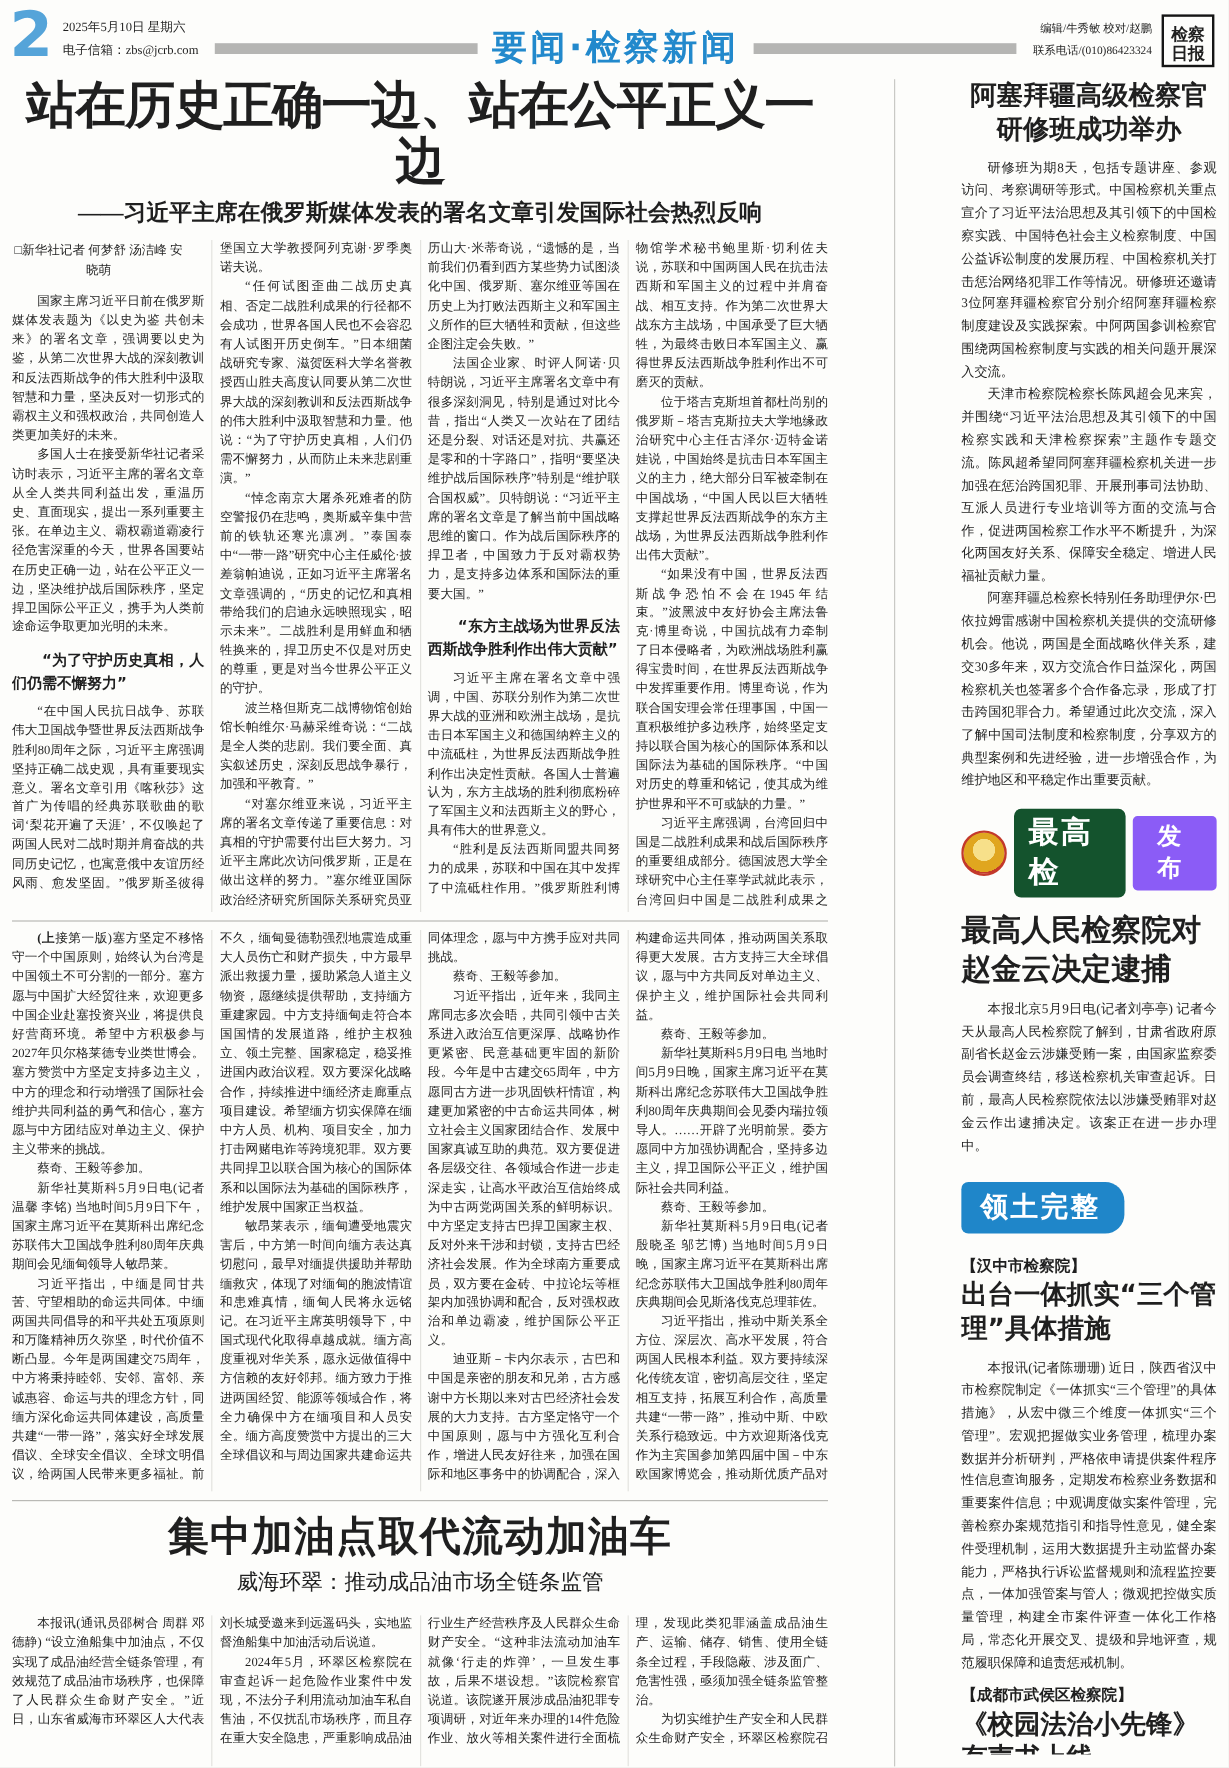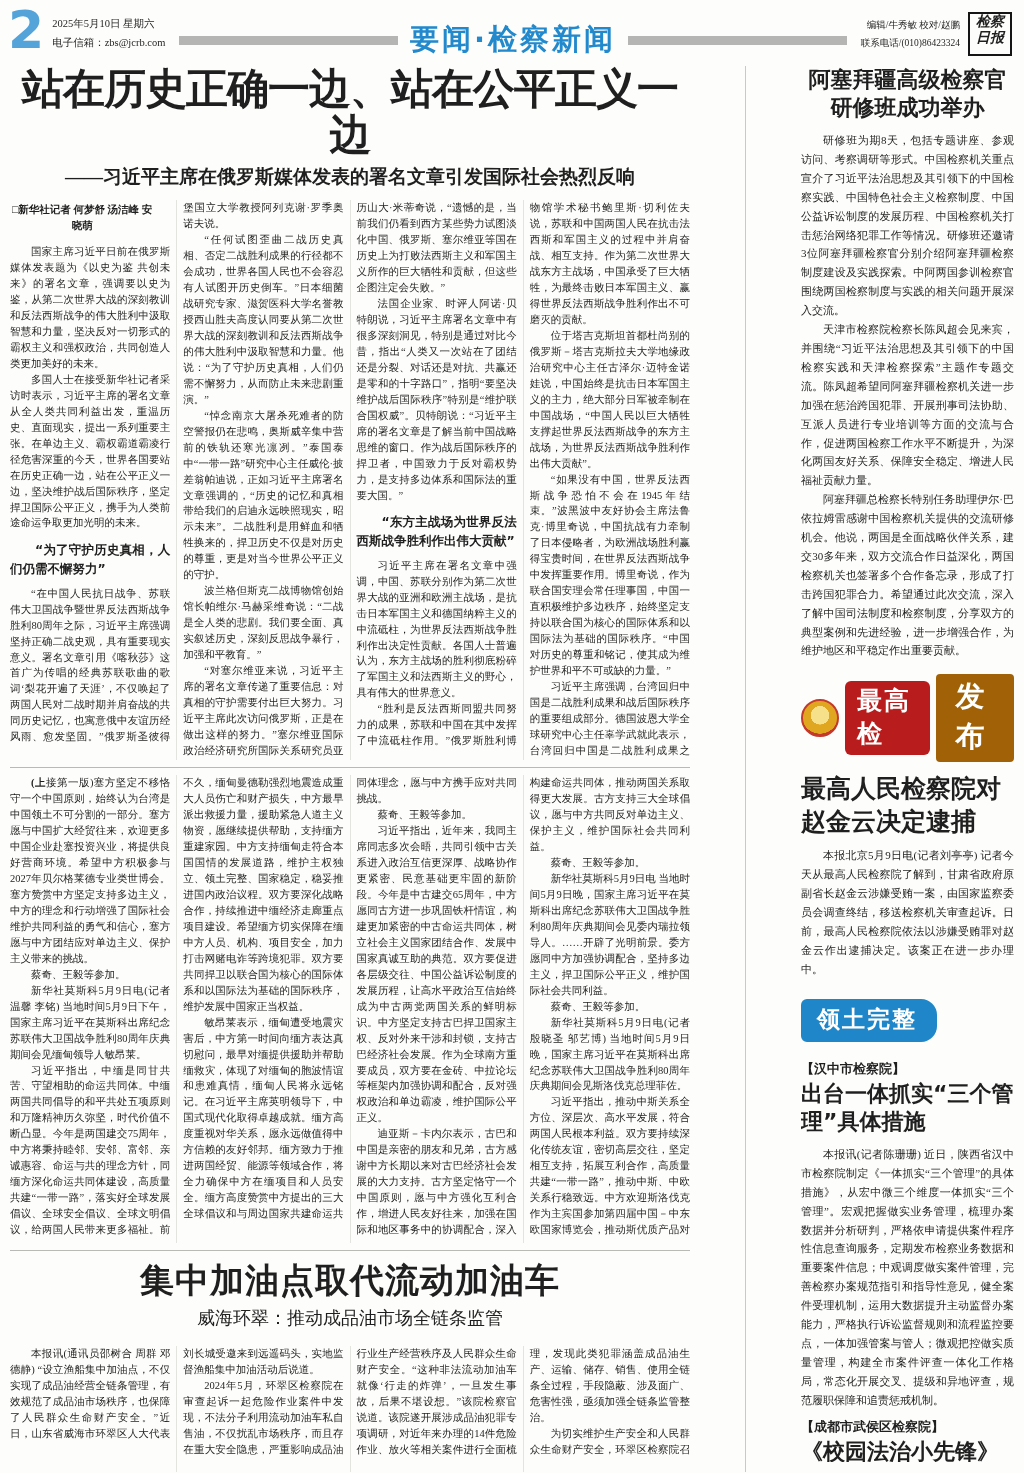--- a/index.html
+++ b/index.html
@@ -9,21 +9,21 @@
   .hdr{display:flex;align-items:flex-start;padding:6px 12px 0 8px;height:56px;}
   .pgnum{font-family:"DejaVu Sans","Liberation Sans",sans-serif;font-size:52px;font-weight:bold;
          color:#55a4d9;line-height:0.95;}
   .dateblock{font-size:10.5px;line-height:1.8;margin:9px 0 0 8px;white-space:nowrap;}
   .ctitle{flex:1;display:flex;align-items:center;gap:12px;margin:14px 14px 0 14px;min-width:0;}
   .cbar{flex:1;height:9px;background:#b5b5b3;}
   .ctext{font-family:"DejaVu Sans","Liberation Sans",sans-serif;font-size:29px;font-weight:900;
          color:#2289cc;letter-spacing:3px;white-space:nowrap;}
   .rinfo{font-size:9.5px;text-align:right;line-height:1.9;margin-top:10px;white-space:nowrap;}
   .mast{width:40px;height:40px;border:2px solid #151515;margin:6px 0 0 8px;display:flex;
-        align-items:flex-start;justify-content:center;font-style:italic;}
+        align-items:flex-end;justify-content:center;}
   .mast span{display:block;width:2.1em;font-size:14px;font-weight:bold;line-height:1.15;
         word-break:break-all;text-align:center;}
   
   .content{display:flex;padding:0 10px;align-items:stretch;gap:46px;}
   .left{width:680px;}
   .vrule{width:1px;background:#c9c9c5;margin:4px 9px 0 9px;}
   .rightcol{flex:1;height:1400px;overflow:hidden;min-width:0;}
   
   .mainhl{font-size:42px;font-weight:900;text-align:center;letter-spacing:-1px;
           line-height:1.1;margin:4px 0 6px 0;}
@@ -31,39 +31,39 @@
   
   .colbody{column-gap:13px;column-fill:auto;column-rule:1px solid #e3e3df;
            font-size:10.5px;line-height:1.52;text-align:justify;overflow:hidden;}
   .cols4{column-count:4;}
   .main-body{height:560px;}
   .cont-body{height:468px;}
   .bottom-body{height:126px;}
   .para{margin:0;text-indent:2em;}
   .para.t-h{font-weight:900;font-size:12.5px;line-height:1.45;text-indent:2em;
             margin:10px 0 8px 0;font-family:"DejaVu Sans","Liberation Sans",sans-serif;}
-  .para.t-byline{text-indent:0;text-align:center;font-weight:bold;margin:2px 16px 10px 0;}
+  .para.t-byline{text-indent:0;text-align:center;font-weight:normal;margin:2px 16px 10px 0;}
   .para.t-lead::first-letter{font-weight:bold;}
   .hrule{border:none;border-top:1px solid #b9b9b5;margin:7px 0;}
   
   .bothl{font-size:34px;font-weight:900;text-align:center;letter-spacing:1px;margin:6px 0 2px 0;}
   .botsub{font-size:18px;text-align:center;margin:0 0 16px 0;}
   
   .rc-art{margin-bottom:8px;}
   .rc-hl1{font-size:22px;font-weight:900;text-align:center;margin:4px 0 10px 0;line-height:1.25;}
   .rc-body{font-size:11px;line-height:1.72;text-align:justify;}
   .rc-body .para{text-indent:2em;}
   .badge-row{display:flex;align-items:center;gap:6px;margin:14px 0 10px 0;}
   .emblem{width:34px;height:34px;border-radius:50%;
           background:radial-gradient(circle at 50% 42%,#f7e08a 0 35%,#e0a61f 36% 70%,#c3392b 71% 100%);
           border:2px solid #c3392b;flex:0 0 auto;}
-  .badge-red{background:#b91c1c;color:#fff;font-family:"DejaVu Sans","Liberation Sans",sans-serif;
+  .badge-red{background:#14532d;color:#fff;font-family:"DejaVu Sans","Liberation Sans",sans-serif;
              font-size:25px;font-weight:900;padding:3px 12px 5px 12px;border-radius:6px;letter-spacing:2px;}
-  .badge-blue{background:#a16207;color:#fff;font-family:"DejaVu Sans","Liberation Sans",sans-serif;
-              font-size:29px;font-weight:900;padding:3px 12px 5px 20px;border-radius:4px;letter-spacing:2px;}
+  .badge-blue{background:#8b5cf6;color:#fff;font-family:"DejaVu Sans","Liberation Sans",sans-serif;
+              font-size:20px;font-weight:900;padding:3px 12px 5px 20px;border-radius:4px;letter-spacing:2px;}
   .rc-hl2{font-size:25px;font-weight:900;text-align:left;margin:2px 0 8px 0;}
   .badge-dongtai{display:inline-block;background:#1f86c9;color:#fff;font-size:23px;font-weight:900;
                  font-family:"DejaVu Sans","Liberation Sans",sans-serif;padding:5px 20px 7px 16px;
                  border-radius:6px 16px 16px 6px;margin:12px 0 10px 0;letter-spacing:2px;}
   .bracket{font-size:13px;font-weight:bold;font-family:"DejaVu Sans","Liberation Sans",sans-serif;margin:8px 0 2px 0;}
   .rc-hl3{font-size:22px;font-weight:900;font-family:"DejaVu Sans","Liberation Sans",sans-serif;
           margin:0 0 8px 0;line-height:1.3;}
 </style>
 </head>
 <body>
@@ -120,21 +120,21 @@
       <hr class="hrule">
 
       <div class="colbody cols4 cont-body">
 
       <p class="para t-lead">(上接第一版)塞方坚定不移恪守一个中国原则，始终认为台湾是中国领土不可分割的一部分。塞方愿与中国扩大经贸往来，欢迎更多中国企业赴塞投资兴业，将提供良好营商环境。希望中方积极参与2027年贝尔格莱德专业类世博会。塞方赞赏中方坚定支持多边主义，中方的理念和行动增强了国际社会维护共同利益的勇气和信心，塞方愿与中方团结应对单边主义、保护主义带来的挑战。</p>
           <p class="para t-p">蔡奇、王毅等参加。</p>
           <p class="para t-p">新华社莫斯科5月9日电(记者温馨 李铭) 当地时间5月9日下午，国家主席习近平在莫斯科出席纪念苏联伟大卫国战争胜利80周年庆典期间会见缅甸领导人敏昂莱。</p>
           <p class="para t-p">习近平指出，中缅是同甘共苦、守望相助的命运共同体。中缅两国共同倡导的和平共处五项原则和万隆精神历久弥坚，时代价值不断凸显。今年是两国建交75周年，中方将秉持睦邻、安邻、富邻、亲诚惠容、命运与共的理念方针，同缅方深化命运共同体建设，高质量共建“一带一路”，落实好全球发展倡议、全球安全倡议、全球文明倡议，给两国人民带来更多福祉。前不久，缅甸曼德勒强烈地震造成重大人员伤亡和财产损失，中方最早派出救援力量，援助紧急人道主义物资，愿继续提供帮助，支持缅方重建家园。中方支持缅甸走符合本国国情的发展道路，维护主权独立、领土完整、国家稳定，稳妥推进国内政治议程。双方要深化战略合作，持续推进中缅经济走廊重点项目建设。希望缅方切实保障在缅中方人员、机构、项目安全，加力打击网赌电诈等跨境犯罪。双方要共同捍卫以联合国为核心的国际体系和以国际法为基础的国际秩序，维护发展中国家正当权益。</p>
           <p class="para t-p">敏昂莱表示，缅甸遭受地震灾害后，中方第一时间向缅方表达真切慰问，最早对缅提供援助并帮助缅救灾，体现了对缅甸的胞波情谊和患难真情，缅甸人民将永远铭记。在习近平主席英明领导下，中国式现代化取得卓越成就。缅方高度重视对华关系，愿永远做值得中方信赖的友好邻邦。缅方致力于推进两国经贸、能源等领域合作，将全力确保中方在缅项目和人员安全。缅方高度赞赏中方提出的三大全球倡议和与周边国家共建命运共同体理念，愿与中方携手应对共同挑战。</p>
           <p class="para t-p">蔡奇、王毅等参加。</p>
-          <p class="para t-p">习近平指出，近年来，我同主席同志多次会晤，共同引领中古关系进入政治互信更深厚、战略协作更紧密、民意基础更牢固的新阶段。今年是中古建交65周年，中方愿同古方进一步巩固铁杆情谊，构建更加紧密的中古命运共同体，树立社会主义国家团结合作、发展中国家真诚互助的典范。双方要促进各层级交往、中国公益诉讼制度的发展历程，让高水平政治互信始终成为中古两党两国关系的鲜明标识。中方坚定支持古巴捍卫国家主权、反对外来干涉和封锁，支持古巴经济社会发展。作为全球南方重要成员，双方要在金砖、中拉论坛等框架内加强协调和配合，反对强权政治和单边霸凌，维护国际公平正义。</p>
+          <p class="para t-p">习近平指出，近年来，我同主席同志多次会晤，共同引领中古关系进入政治互信更深厚、战略协作更紧密、民意基础更牢固的新阶段。今年是中古建交65周年，中方愿同古方进一步巩固铁杆情谊，构建更加紧密的中古命运共同体，树立社会主义国家团结合作、发展中国家真诚互助的典范。双方要促进各层级交往、各领域合作进一步走深走实，让高水平政治互信始终成为中古两党两国关系的鲜明标识。中方坚定支持古巴捍卫国家主权、反对外来干涉和封锁，支持古巴经济社会发展。作为全球南方重要成员，双方要在金砖、中拉论坛等框架内加强协调和配合，反对强权政治和单边霸凌，维护国际公平正义。</p>
           <p class="para t-p">迪亚斯－卡内尔表示，古巴和中国是亲密的朋友和兄弟，古方感谢中方长期以来对古巴经济社会发展的大力支持。古方坚定恪守一个中国原则，愿与中方强化互利合作，增进人民友好往来，加强在国际和地区事务中的协调配合，深入构建命运共同体，推动两国关系取得更大发展。古方支持三大全球倡议，愿与中方共同反对单边主义、保护主义，维护国际社会共同利益。</p>
           <p class="para t-p">蔡奇、王毅等参加。</p>
           <p class="para t-p">新华社莫斯科5月9日电 当地时间5月9日晚，国家主席习近平在莫斯科出席纪念苏联伟大卫国战争胜利80周年庆典期间会见委内瑞拉领导人。……开辟了光明前景。委方愿同中方加强协调配合，坚持多边主义，捍卫国际公平正义，维护国际社会共同利益。</p>
           <p class="para t-p">蔡奇、王毅等参加。</p>
           <p class="para t-p">新华社莫斯科5月9日电(记者殷晓圣 邬艺博) 当地时间5月9日晚，国家主席习近平在莫斯科出席纪念苏联伟大卫国战争胜利80周年庆典期间会见斯洛伐克总理菲佐。</p>
           <p class="para t-p">习近平指出，推动中斯关系全方位、深层次、高水平发展，符合两国人民根本利益。双方要持续深化传统友谊，密切高层交往，坚定相互支持，拓展互利合作，高质量共建“一带一路”，推动中斯、中欧关系行稳致远。中方欢迎斯洛伐克作为主宾国参加第四届中国－中东欧国家博览会，推动斯优质产品对华出口，欢迎更多中国企业赴斯投资兴业。中方愿同斯洛伐克等各国一道，团结合作应对挑战，维护国际公平正义。希望斯方为推动中欧关系不断向好、向前发展发挥积极作用。</p>
         </div>
 
       <hr class="hrule">
 

